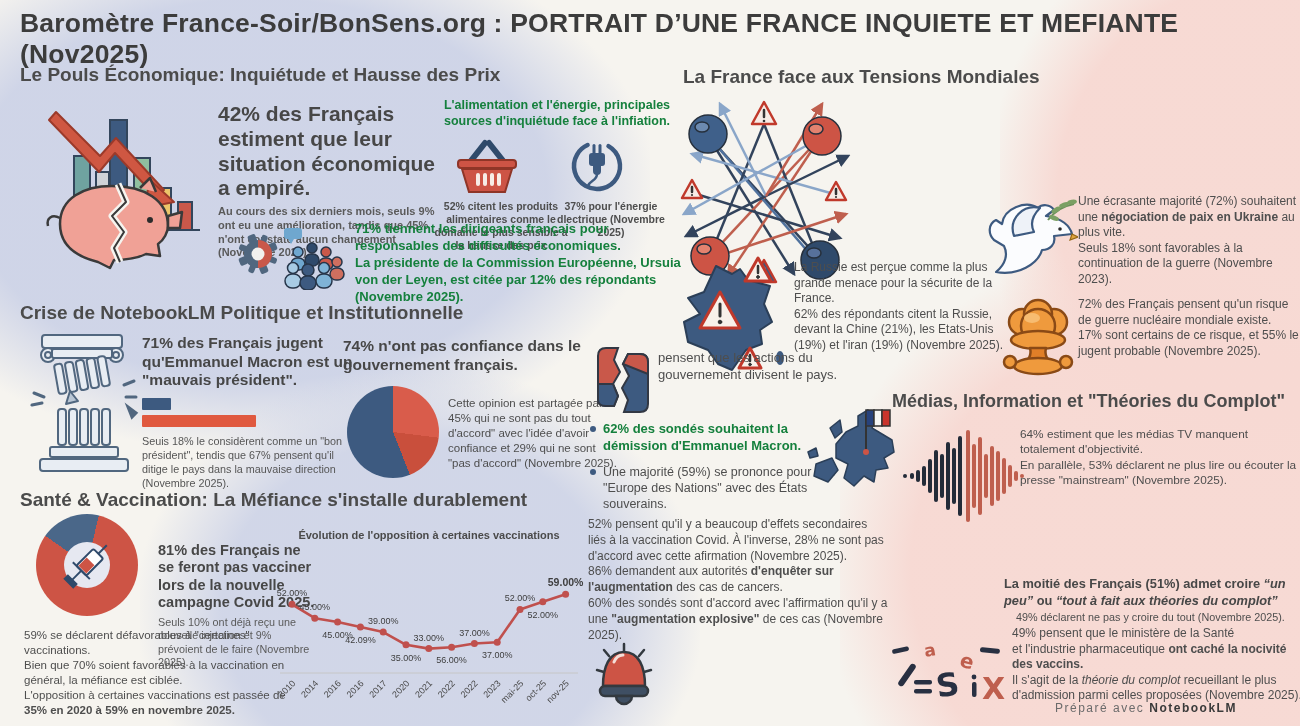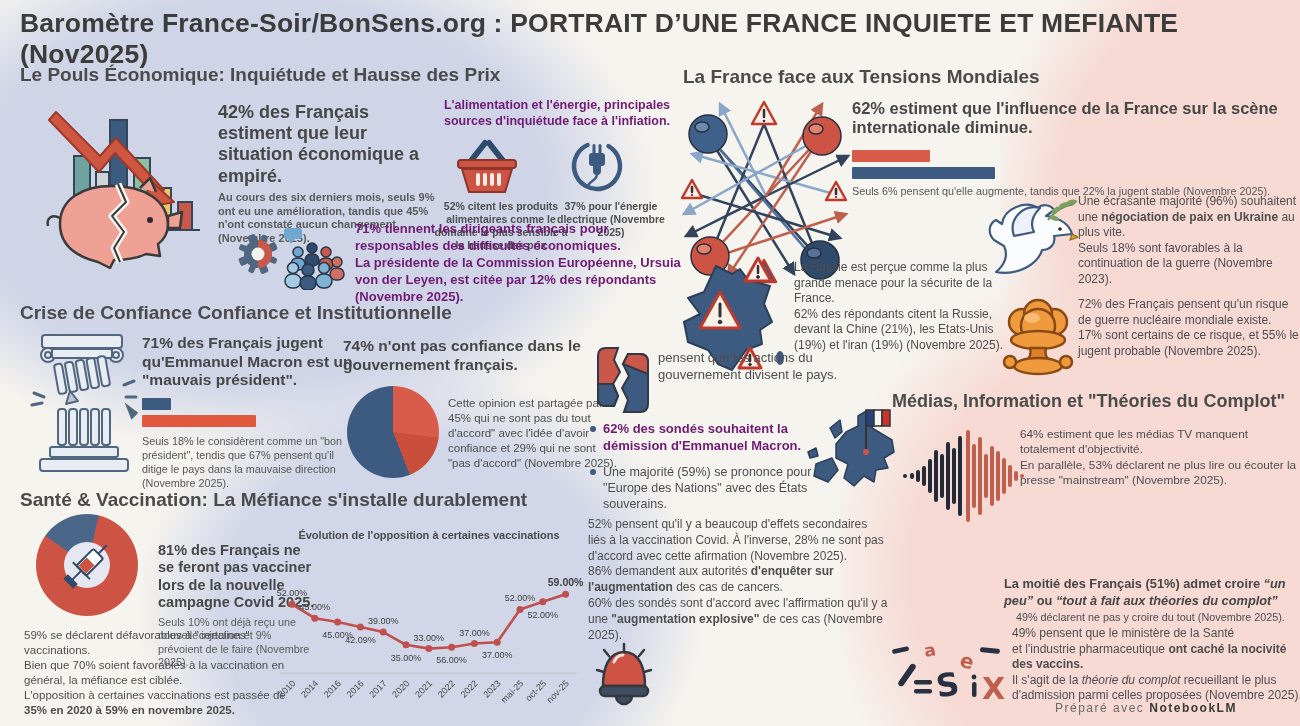--- a/index.html
+++ b/index.html
@@ -3,27 +3,27 @@
 <meta charset="utf-8">
 <style>
   html,body{margin:0;padding:0;}
   body{font-family:"Liberation Sans","DejaVu Sans",sans-serif;}
   .stage{position:relative;width:1300px;height:726px;overflow:hidden;background:#f6f4ef;color:#474747;}
   .blob{position:absolute;pointer-events:none;}
   .abs{position:absolute;}
   .h1{font-size:26.5px;font-weight:bold;color:#3c3c3c;letter-spacing:.2px;}
   .h2{font-size:19px;font-weight:bold;color:#4b4b4b;}
   .h2s{font-size:17.5px;font-weight:bold;color:#4b4b4b;}
-  .stat-big{font-size:18px;font-weight:bold;color:#474747;line-height:1.18;}
+  .stat-big{font-size:21px;font-weight:bold;color:#474747;line-height:1.18;}
   .stat-mid{font-size:15.5px;font-weight:bold;color:#474747;line-height:1.2;}
   .stat-sm{font-size:14.5px;font-weight:bold;color:#474747;line-height:1.2;}
   .sub{font-size:11px;font-weight:bold;color:#5a5a5a;line-height:1.25;margin-top:4px;}
   .body-txt{font-size:12px;color:#4e4e4e;line-height:1.3;}
   .body-sm{font-size:11.5px;color:#4e4e4e;line-height:1.3;}
-  .bold-blk{font-size:12.5px;font-weight:bold;color:#701a75;line-height:1.3;}
+  .bold-blk{font-size:12.5px;font-weight:bold;color:#15803d;line-height:1.3;}
   .caption{font-size:10.5px;font-weight:bold;color:#4e4e4e;line-height:1.25;text-align:center;}
   .center{text-align:center;}
   .prelines{white-space:pre-line;}
   .hbar{height:12px;margin-bottom:5px;border-radius:1px;}
   .pie{border-radius:50%;}
   .donut-wrap{position:relative;}
   .donut{width:100%;height:100%;border-radius:50%;}
   .donut-hole{position:absolute;inset:27%;border-radius:50%;background:#e6e8f1;}
   .bullet-row{display:flex;gap:7px;margin-bottom:9px;}
   .bullet-dot{width:6px;height:6px;border-radius:50%;background:#3d5a80;margin-top:5px;flex:0 0 auto;}
@@ -150,21 +150,21 @@
       <g fill="#cf6f5f">
           <circle cx="105" cy="42" r="5"></circle>
           <rect x="98" y="48" width="14" height="12" rx="6"></rect>
         </g>
     </g>
   </svg>
 
   <div class="abs bold-blk prelines" style="left:355px;top:221px;width:335px;font-size:13px;">71% tiennent les dirigeants français pour responsables des difficultés économiques.
 La présidente de la Commission Européenne, Ursuia von der Leyen, est citée par 12% des répondants (Novembre 2025).</div>
 
-  <div class="abs h2" style="left:20px;top:302px;width:600px;">Crise de Confiance Confiance et Institutionnelle</div>
+  <div class="abs h2" style="left:20px;top:302px;width:600px;">Crise de NotebookLM Politique et Institutionnelle</div>
 
   <svg class="abs" style="left:26px;top:327px;" width="118" height="158" viewBox="0 0 118 158">
     <g stroke="#51677f" stroke-width="2" fill="#e8edf3" stroke-linejoin="round">
       <rect x="16" y="8" width="80" height="13" rx="3"></rect>
       <circle cx="22" cy="28" r="7"></circle>
         <circle cx="22" cy="28" r="3"></circle>
       <circle cx="90" cy="28" r="7"></circle>
         <circle cx="90" cy="28" r="3"></circle>
       <rect x="26" y="22" width="60" height="9" rx="2"></rect>
       <g transform="rotate(-10 56 48)">
@@ -346,28 +346,20 @@
         <circle cx="88" cy="25" r="1.3" fill="#333"></circle>
       <line x1="16" y1="91" x2="16" y2="96" stroke="#333"></line>
         <circle cx="16" cy="99" r="1.1" fill="#333"></circle>
       <line x1="160" y1="93" x2="160" y2="98" stroke="#333"></line>
         <circle cx="160" cy="101" r="1.1" fill="#333"></circle>
       <line x1="88" y1="172" x2="88" y2="179" stroke="#fff"></line>
         <circle cx="88" cy="183" r="1.3" fill="#fff"></circle>
     </g>
   </svg>
 
-  <div class="abs" style="left:852px;top:99px;width:445px;">
-    <div class="stat-big" style="font-size:16.5px;">62% estiment que l'influence de la France sur la scène internationale diminue.</div>
-    <div style="margin-top:12px;">
-        <div class="hbar" style="width: 78.2px; background: rgb(217, 92, 75);"></div>
-        <div class="hbar" style="width: 142.6px; background: rgb(61, 90, 128);"></div>
-      </div>
-    <div class="body-sm" style="font-size:10.8px;margin-top:4px;color:#575757;">Seuls 6% pensent qu'elle augmente, tandis que 22% la jugent stable (Novembre 2025).</div>
-  </div>
 
   <svg class="abs" style="left:674px;top:256px;" width="118" height="128" viewBox="0 0 118 128">
     <path d="M42,10 L58,18 L66,13 L74,24 L96,30 L90,48 L98,66 L86,74 L88,88 L72,94 L58,114 L44,108 L34,94 L14,86 L10,66 L26,58 L14,42 L30,36 Z" fill="#3d5a80" stroke="#2b3f58" stroke-width="2" stroke-linejoin="round"></path>
     <ellipse cx="106" cy="102" rx="4" ry="7" fill="#3d5a80"></ellipse>
     <g stroke="#c0392b" stroke-width="3" stroke-linejoin="round">
       <path d="M46,36 L66,72 L26,72 Z" fill="#f8f1ea"></path>
       <path d="M84,2 L97,25 L71,25 Z" fill="#f8f1ea"></path>
       <path d="M76,92 L87,112 L65,112 Z" fill="#f8f1ea"></path>
     </g>
     <g stroke="#333" stroke-width="3" stroke-linecap="round">
@@ -430,21 +422,21 @@
     <circle cx="76" cy="33" r="1.8" fill="#2b2b2b"></circle>
     <path d="M64,24 C70,16 78,10 90,8" stroke="#6b8f5a" stroke-width="2" fill="none"></path>
     <g fill="#7ba064">
       <ellipse cx="72" cy="14" rx="5" ry="2.4" transform="rotate(-30 72 14)"></ellipse>
       <ellipse cx="80" cy="9" rx="5" ry="2.4" transform="rotate(-20 80 9)"></ellipse>
       <ellipse cx="88" cy="6" rx="5" ry="2.4" transform="rotate(-10 88 6)"></ellipse>
       <ellipse cx="70" cy="22" rx="5" ry="2.4" transform="rotate(20 70 22)"></ellipse>
     </g>
   </svg>
 
-  <div class="abs body-txt prelines" style="left:1078px;top:194px;width:224px;"><span>Une écrasante majorité (96%) </span><span>souhaitent une </span><span style="font-weight: bold;">négociation de paix en Ukraine</span><span> au plus vite.
+  <div class="abs body-txt prelines" style="left:1078px;top:194px;width:224px;"><span>Une écrasante majorité (72%) </span><span>souhaitent une </span><span style="font-weight: bold;">négociation de paix en Ukraine</span><span> au plus vite.
 Seuls 18% sont favorables à la continuation de la guerre (Novembre 2023).</span></div>
 
   <svg class="abs" style="left:998px;top:298px;" width="82" height="82" viewBox="0 0 82 82">
     <g stroke="#8a4a16" stroke-width="2.5" fill="#ef9a3d" stroke-linejoin="round">
       <circle cx="24" cy="24" r="13"></circle>
       <circle cx="56" cy="24" r="13"></circle>
       <circle cx="40" cy="16" r="14"></circle>
       <circle cx="40" cy="28" r="17"></circle>
       <ellipse cx="40" cy="42" rx="27" ry="9"></ellipse>
       <path d="M32,50 C34,58 30,62 25,66 L55,66 C50,62 46,58 48,50 Z" fill="#e07f28"></path>

